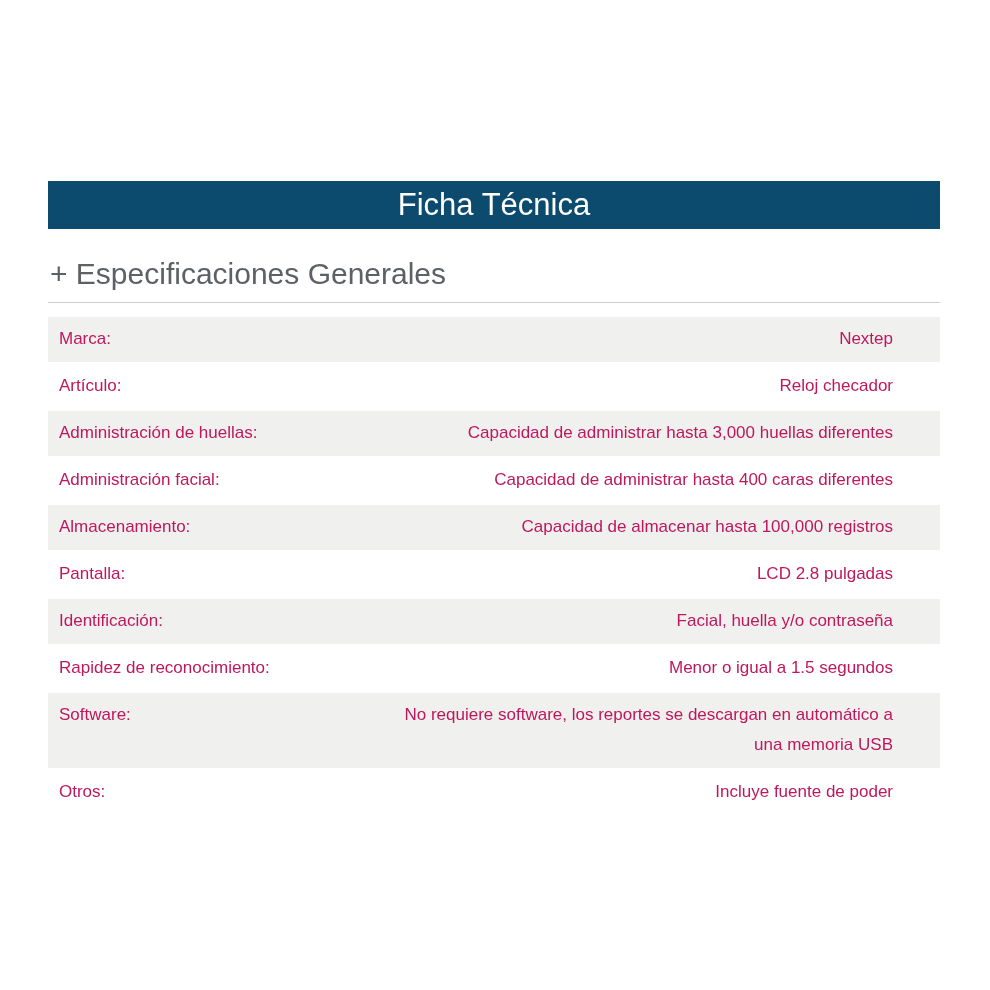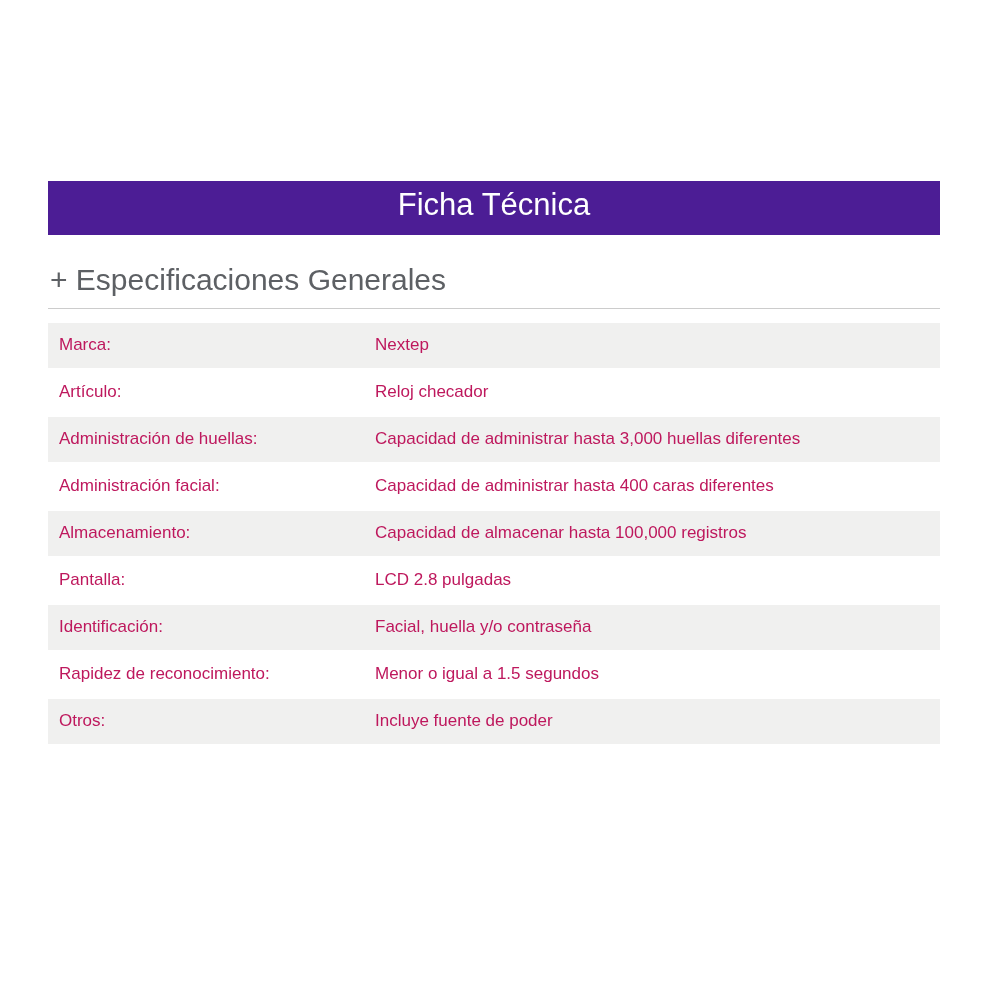--- a/index.html
+++ b/index.html
@@ -11,22 +11,22 @@
     font-family: "Liberation Sans", "DejaVu Sans", sans-serif;
     overflow: hidden;
   }
   .content {
     position: absolute;
     left: 48px;
     top: 181px;
     width: 892px;
   }
   .title-bar {
-    height: 54px;
-    background: #4c1d95;
+    height: 48px;
+    background: #0c4a6e;
     color: #ffffff;
     font-size: 31px;
     line-height: 48px;
     text-align: center;
     font-weight: 400;
   }
   .section-heading {
     margin: 25px 0 0 2px;
     font-size: 30px;
     font-weight: 400;
@@ -60,20 +60,21 @@
   }
   table.spec-table tr:nth-child(even) {
     background: #ffffff;
   }
   td.spec-label {
     width: 314px;
     padding-left: 11px;
   }
   td.spec-value {
     padding-right: 47px;
+    text-align: right;
   }
 </style>
 </head>
 <body>
 
 <div class="content">
 
   <div class="title-bar">
     <span>Ficha Técnica</span>
   </div>
@@ -110,19 +111,23 @@
       </tr>
       <tr>
         <td class="spec-label">Identificación:</td>
         <td class="spec-value">Facial, huella y/o contraseña</td>
       </tr>
       <tr>
         <td class="spec-label">Rapidez de reconocimiento:</td>
         <td class="spec-value">Menor o igual a 1.5 segundos</td>
       </tr>
       <tr>
+        <td class="spec-label">Software:</td>
+        <td class="spec-value">No requiere software, los reportes se descargan en automático a una memoria USB</td>
+      </tr>
+      <tr>
         <td class="spec-label">Otros:</td>
         <td class="spec-value">Incluye fuente de poder</td>
       </tr>
     </tbody>
   </table>
 
 </div>
 
 </body></html>

